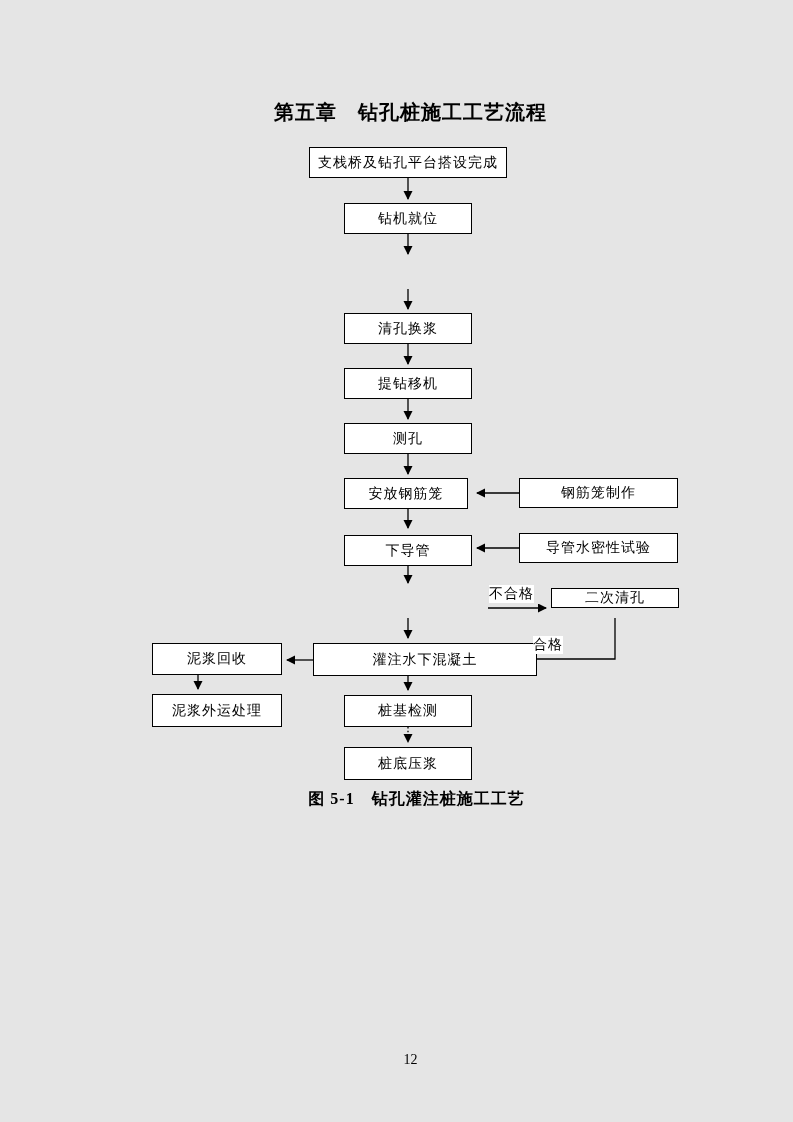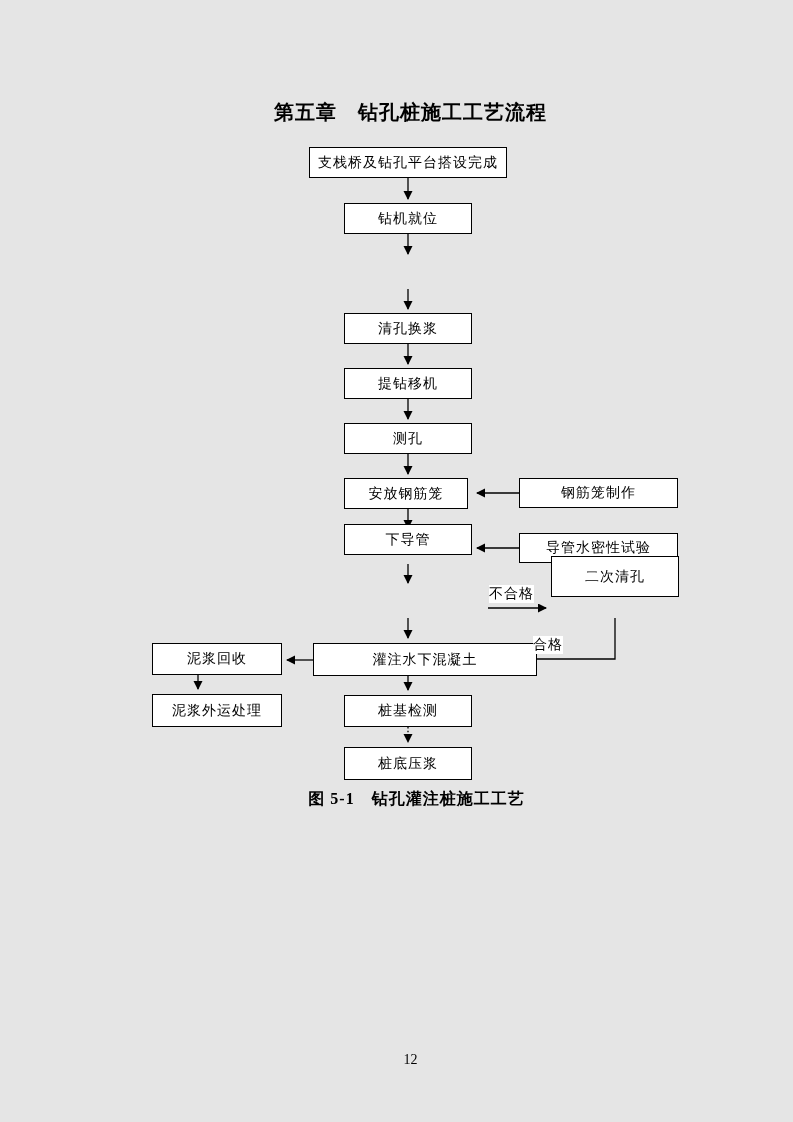--- a/index.html
+++ b/index.html
@@ -99,26 +99,26 @@
   <div class="node" style="left:344px;top:313px;width:128px;height:31px">清孔换浆</div>
 
   <div class="node" style="left:344px;top:368px;width:128px;height:31px">提钻移机</div>
 
   <div class="node" style="left:344px;top:423px;width:128px;height:31px">测孔</div>
 
   <div class="node" style="left:344px;top:478px;width:124px;height:31px">安放钢筋笼</div>
 
   <div class="node" style="left:519px;top:478px;width:159px;height:30px">钢筋笼制作</div>
 
-  <div class="node" style="left:344px;top:524px;width:128px;height:31px">下导管</div>
+  <div class="node" style="left:344px;top:535px;width:128px;height:31px">下导管</div>
 
   <div class="node" style="left:519px;top:533px;width:159px;height:30px">导管水密性试验</div>
 
 
-  <div class="node" style="left:551px;top:556px;width:128px;height:41px">二次清孔</div>
+  <div class="node" style="left:551px;top:588px;width:128px;height:20px">二次清孔</div>
 
   <div class="node" style="left:313px;top:643px;width:224px;height:33px">灌注水下混凝土</div>
 
   <div class="node" style="left:152px;top:643px;width:130px;height:32px">泥浆回收</div>
 
   <div class="node" style="left:152px;top:694px;width:130px;height:33px">泥浆外运处理</div>
 
   <div class="node" style="left:344px;top:695px;width:128px;height:32px">桩基检测</div>
 
   <div class="node" style="left:344px;top:747px;width:128px;height:33px">桩底压浆</div>

